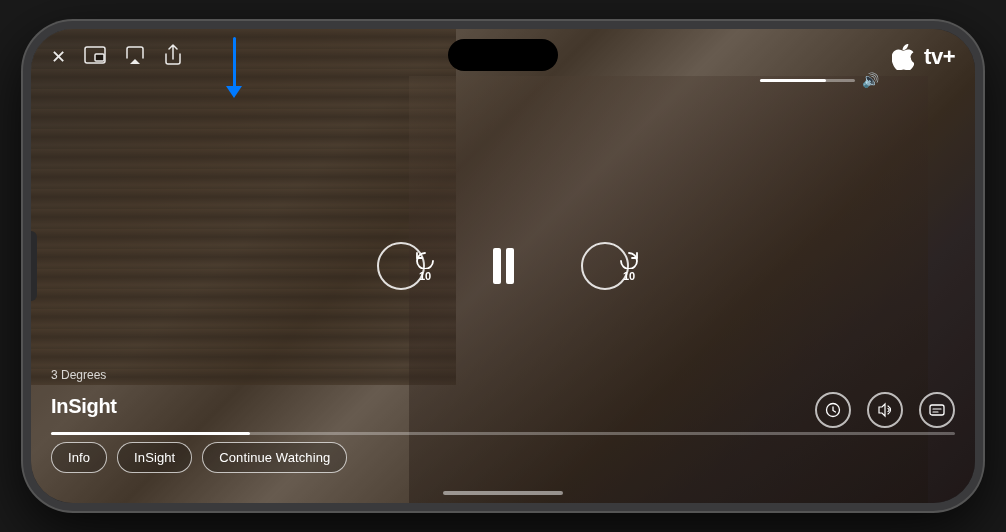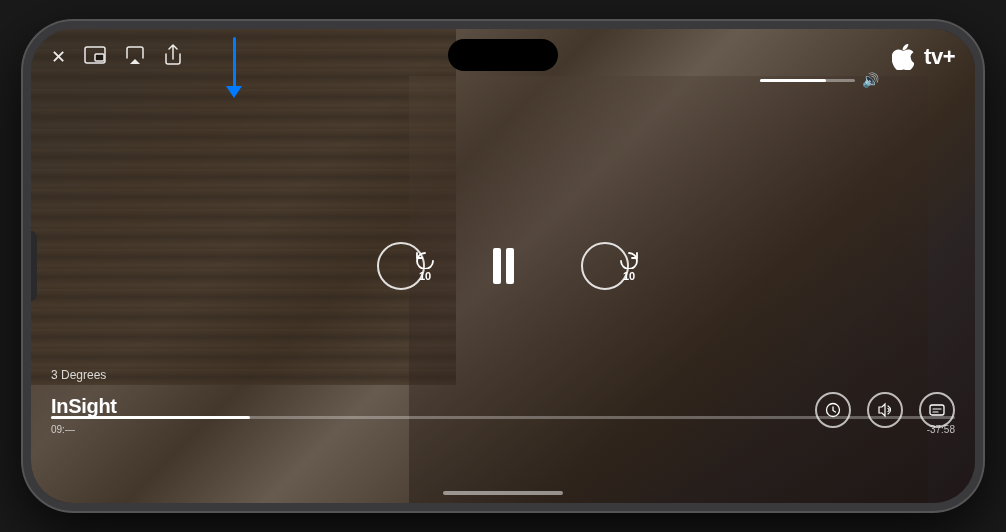--- a/index.html
+++ b/index.html
@@ -529,23 +529,30 @@
           <rect x="1" y="3" width="14" height="10" rx="2" stroke="white" stroke-width="1.3" fill="none"></rect>
           <path d="M4 7h8M4 10h5" stroke="white" stroke-width="1.2" stroke-linecap="round"></path>
         </svg>
       </div>
     </div>
 
     <div class="progress-container">
       <div class="progress-track">
         <div class="progress-fill"></div>
       </div>
-      <div class="time-stamps">
-        <span class="time-text">09:—</span>
-        <span class="time-text">-37:58</span>
-      </div>
-    </div>
-
+    </div>
+
+    <div class="bottom-buttons">
+      <button class="bottom-btn">
+        <span>Info</span>
+      </button>
+      <button class="bottom-btn">
+        <span>InSight</span>
+      </button>
+      <button class="bottom-btn">
+        <span>Continue Watching</span>
+      </button>
+    </div>
 
     <div class="home-indicator"></div>
 
   </div>
 </div>
 
 </body></html>

